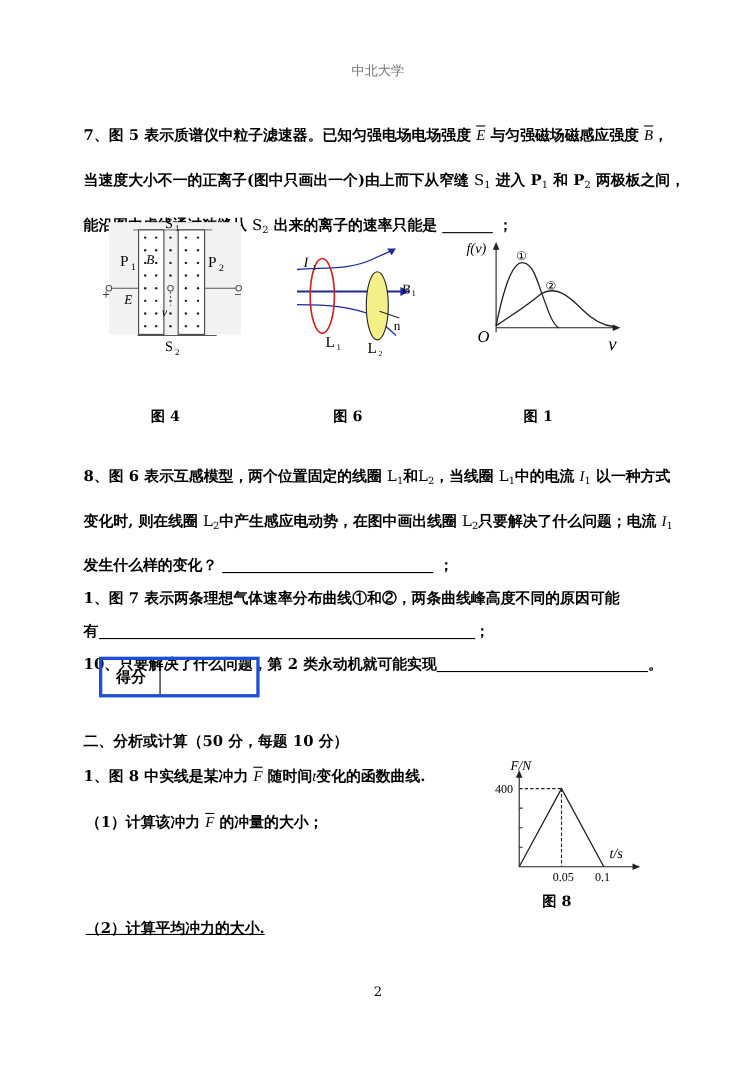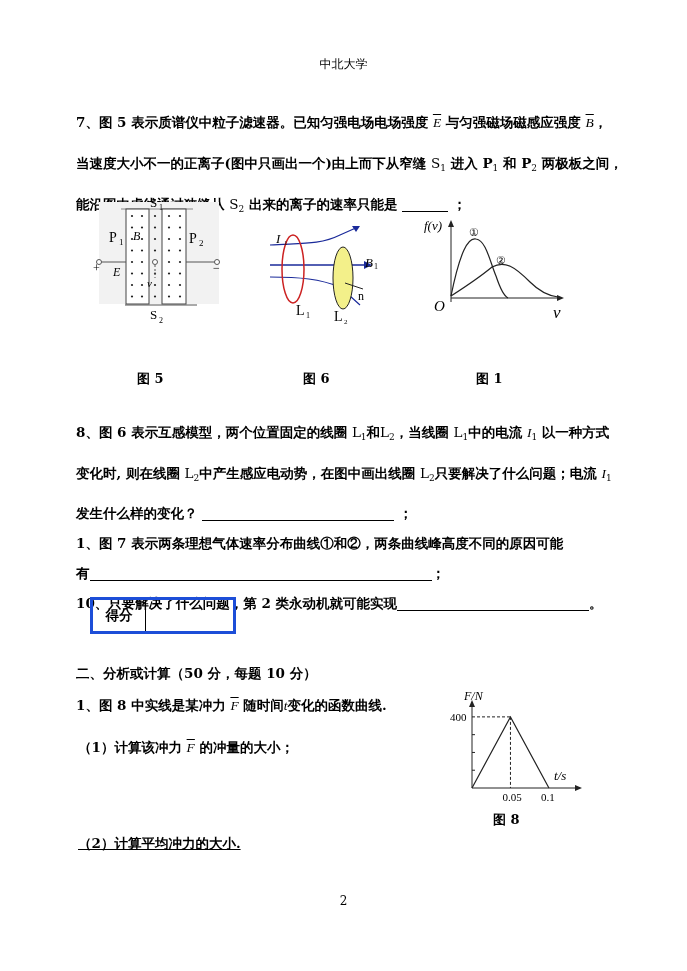--- a/index.html
+++ b/index.html
@@ -1,19 +1,19 @@
 <!DOCTYPE html>
 <html><head>
 <meta charset="utf-8">
 <style>
   html,body{margin:0;padding:0;background:#fff;}
   body{width:687px;height:971px;position:relative;overflow:hidden;
        font-family:"DejaVu Serif","Liberation Serif",serif;color:#000;}
   .abs{position:absolute;}
-  .header{top:56px;left:0;width:687px;text-align:center;font-size:12px;color:#000000;}
+  .header{top:56px;left:0;width:687px;text-align:center;font-size:12px;color:#737373;}
   .line{position:absolute;left:76px;font-size:13.5px;font-weight:bold;white-space:nowrap;margin-top:24px;}
   .it{font-style:italic;font-weight:normal;font-family:"Liberation Serif",serif;}
   .sub{font-size:9px;vertical-align:-3px;font-weight:normal;}
   .blank{display:inline-block;border-bottom:1px solid #000;height:14px;vertical-align:-3px;}
   .cap{position:absolute;font-size:13px;font-weight:bold;}
   .score{position:absolute;left:90px;top:597px;width:140px;height:31px;border:3px solid #1d4ed8;display:flex;}
   .score .c1{width:52px;border-right:1px solid #000;display:flex;align-items:center;justify-content:center;font-size:13.5px;font-weight:bold;}
   .pageno{position:absolute;top:894px;left:0;width:687px;text-align:center;font-size:12px;}
   svg text{font-family:"Liberation Serif",serif;}
 </style>
@@ -141,21 +141,21 @@
   <polygon points="144,86 137,83 137,89" fill="#222"></polygon>
   <path d="M31,84 C40,40 48,25 56,27 C66,28 70,50 76,64 C80,76 84,84 88,86" fill="none" stroke="#222" stroke-width="1.2"></path>
   <path d="M31,84 C45,75 60,65 72,55 C85,48 95,55 110,70 C120,80 130,84 138,85" fill="none" stroke="#222" stroke-width="1.2"></path>
   <text x="4" y="18" font-size="13" font-style="italic">f(v)</text>
   <text x="49" y="24" font-size="11">①</text>
   <text x="76" y="52" font-size="11">②</text>
   <text x="14" y="99" font-size="15" font-style="italic">O</text>
   <text x="133" y="106" font-size="17" font-style="italic">v</text>
 </svg>
 
-<div class="cap" style="left:137px;top:370px;">图 5</div>
+<div class="cap" style="left:137px;top:370px;">图 4</div>
 <div class="cap" style="left:303px;top:370px;">图 6</div>
 <div class="cap" style="left:476px;top:370px;">图 1</div>
 
 <div class="line" style="top:400px;">
   <span>8、图 6 表示互感模型，两个位置固定的线圈</span>
   <span style="font-weight:normal;">L</span><span class="sub">1</span><span>和</span><span style="font-weight:normal;">L</span><span class="sub">2</span><span>，当线圈</span>
   <span style="font-weight:normal;">L</span><span class="sub">1</span><span>中的电流</span>
   <span class="it">I</span><span class="sub">1</span>
   <span>以一种方式</span>
 </div>

